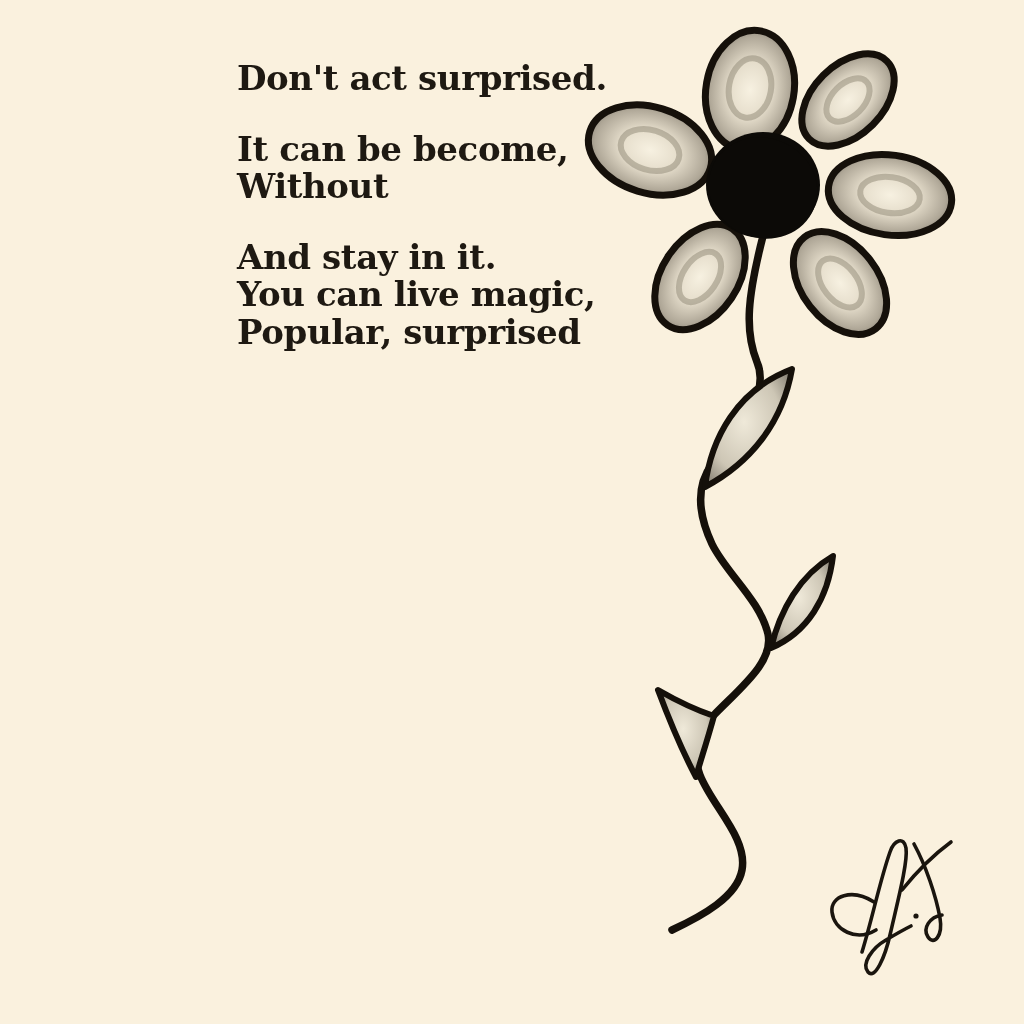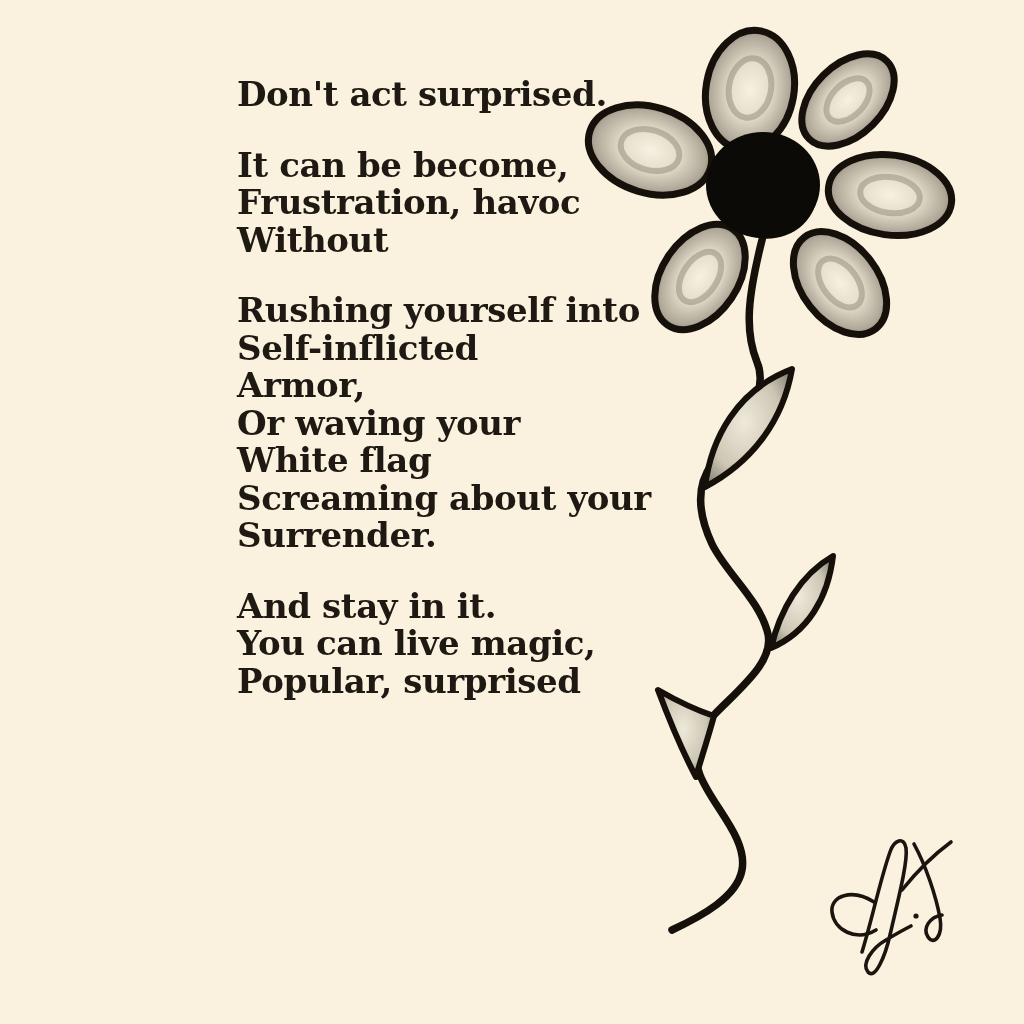--- a/index.html
+++ b/index.html
@@ -22,21 +22,21 @@
     left: 237px;
     top: 60px;
     width: 420px;
     color: #1e1912;
     font-weight: 700;
     font-size: 34px;
     line-height: 37.5px;
     letter-spacing: -0.4px;
     white-space: nowrap;
   }
-  .stanza { margin: 16px 0 33px 0; }
+  .stanza { margin: 0 0 33px 0; }
   .poem-line { min-height: 37.5px; }
   .art {
     position: absolute;
     left: 0;
     top: 0;
     width: 1024px;
     height: 1024px;
     pointer-events: none;
   }
 </style>
@@ -44,31 +44,21 @@
 <body>
 
 <div class="canvas">
 
   <div class="poem">
     <div class="stanza">
       <div class="poem-line">Don't act surprised.</div>
     </div>
     <div class="stanza">
       <div class="poem-line">It can be become,</div>
-      <div class="poem-line">Frustration, havoc</div>
       <div class="poem-line">Without</div>
-    </div>
-    <div class="stanza">
-      <div class="poem-line">Rushing yourself into</div>
-      <div class="poem-line">Self-inflicted</div>
-      <div class="poem-line">Armor,</div>
-      <div class="poem-line">Or waving your</div>
-      <div class="poem-line">White flag</div>
-      <div class="poem-line">Screaming about your</div>
-      <div class="poem-line">Surrender.</div>
     </div>
     <div class="stanza">
       <div class="poem-line">And stay in it.</div>
       <div class="poem-line">You can live magic,</div>
       <div class="poem-line">Popular, surprised</div>
     </div>
   </div>
 
   <svg class="art" viewBox="0 0 1024 1024">
     <defs>

